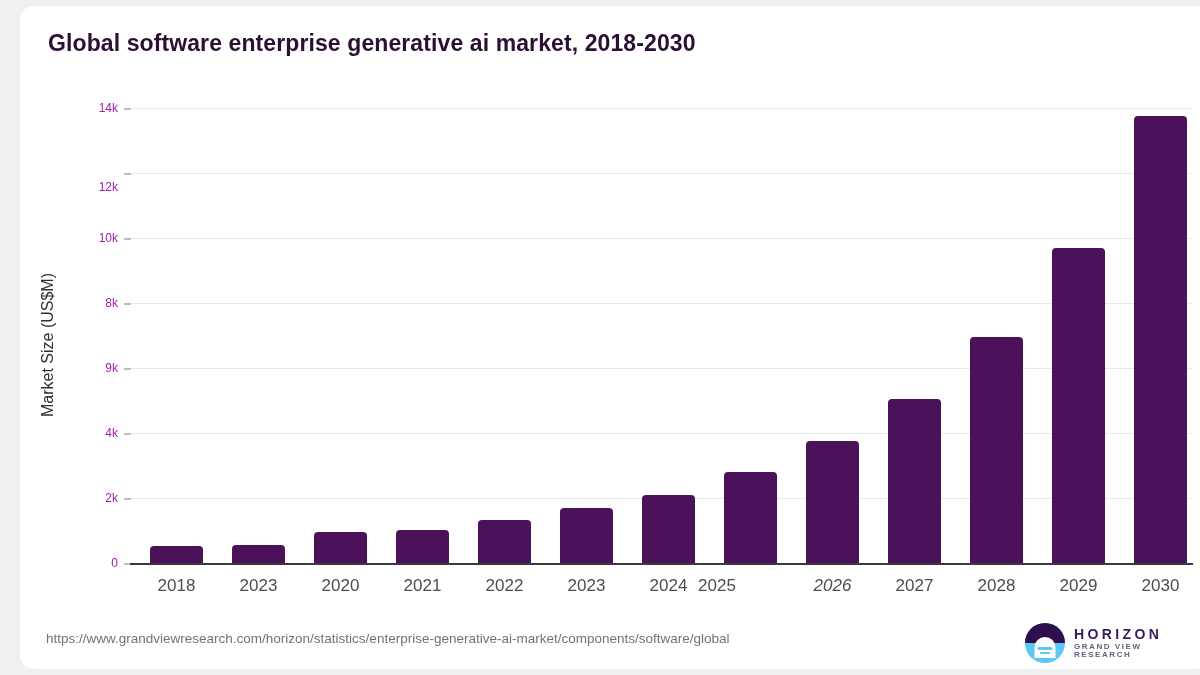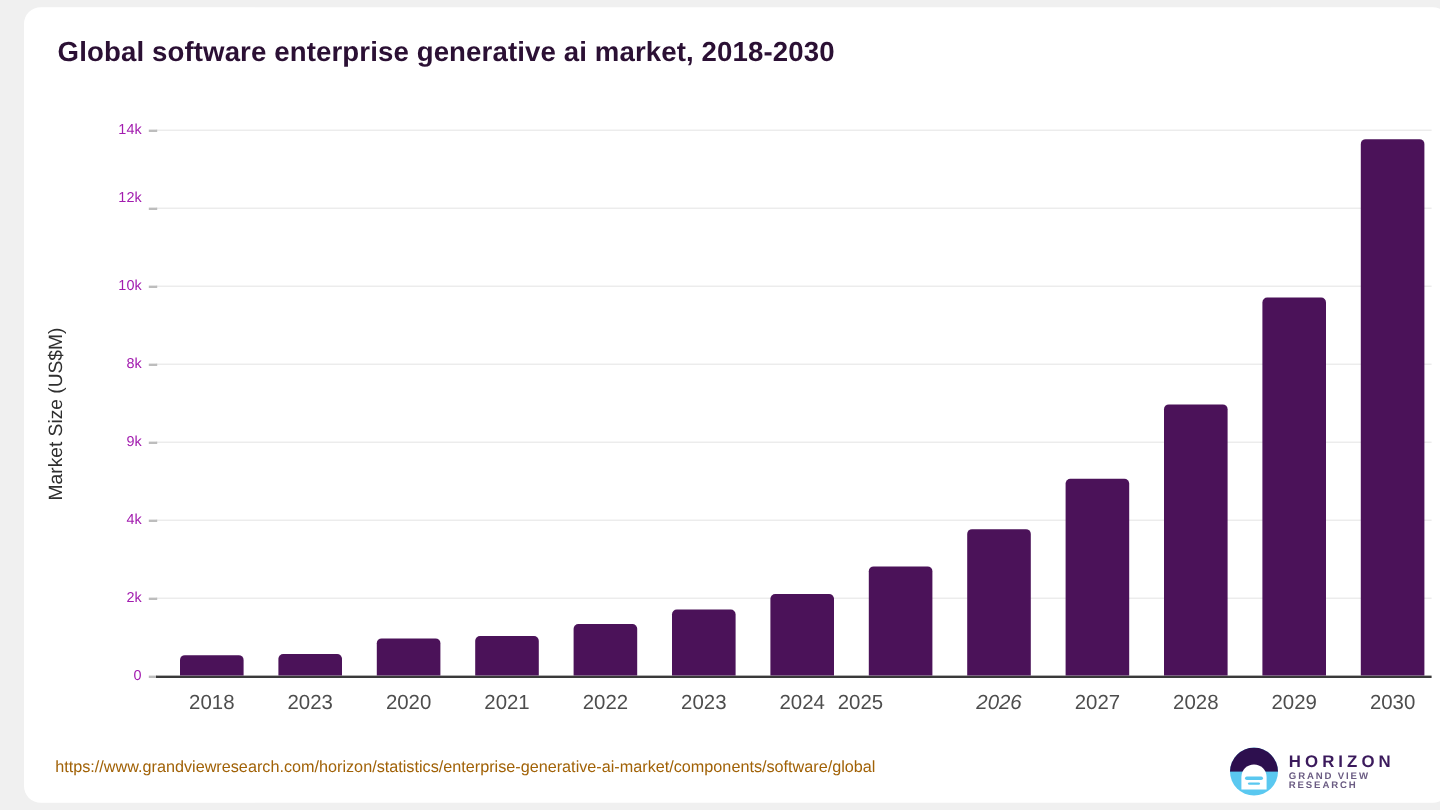--- a/index.html
+++ b/index.html
@@ -103,21 +103,21 @@
     font-size: 17px;
     color: #4d4d4d;
   }
 
   
   .footer-url {
     position: absolute;
     left: 26px;
     top: 625px;
     font-size: 13.5px;
-    color: #a16207;
+    color: #737373;
     white-space: nowrap;
   }
   .logo-wrap {
     position: absolute;
     left: 1005px;
     top: 615px;
     width: 170px;
     height: 44px;
     display: flex;
     align-items: center;
@@ -204,21 +204,21 @@
         <div class="ytick-label" style="top: 492px;">2k</div>
         <div class="ytick-mark" style="top: 492px;"></div>
         <div class="ytick-label" style="top: 427px;">4k</div>
         <div class="ytick-mark" style="top: 427px;"></div>
         <div class="ytick-label" style="top: 362px;">9k</div>
         <div class="ytick-mark" style="top: 362px;"></div>
         <div class="ytick-label" style="top: 297px;">8k</div>
         <div class="ytick-mark" style="top: 297px;"></div>
         <div class="ytick-label" style="top: 232px;">10k</div>
         <div class="ytick-mark" style="top: 232px;"></div>
-        <div class="ytick-label" style="top: 158px; text-align: right;">12k</div>
+        <div class="ytick-label" style="top: 181px; text-align: right;">12k</div>
         <div class="ytick-mark" style="top: 167px;"></div>
         <div class="ytick-label" style="top: 102px;">14k</div>
         <div class="ytick-mark" style="top: 102px;"></div>
       </div>
     <div class="axis-line"></div>
     <div id="bars-layer">
         <div class="bar" title="2018: 520" style="left: 130px; width: 53px; height: 16.9px; top: 540.1px; background: rgb(75, 18, 89);"></div>
         <div class="bar" title="2019: 560" style="left: 212px; width: 53px; height: 18.2px; top: 538.8px; background: rgb(75, 18, 89);"></div>
         <div class="bar" title="2020: 960" style="left: 294px; width: 53px; height: 31.2px; top: 525.8px; background: rgb(75, 18, 89);"></div>
         <div class="bar" title="2021: 1030" style="left: 376px; width: 53px; height: 33.475px; top: 523.525px; background: rgb(75, 18, 89);"></div>

